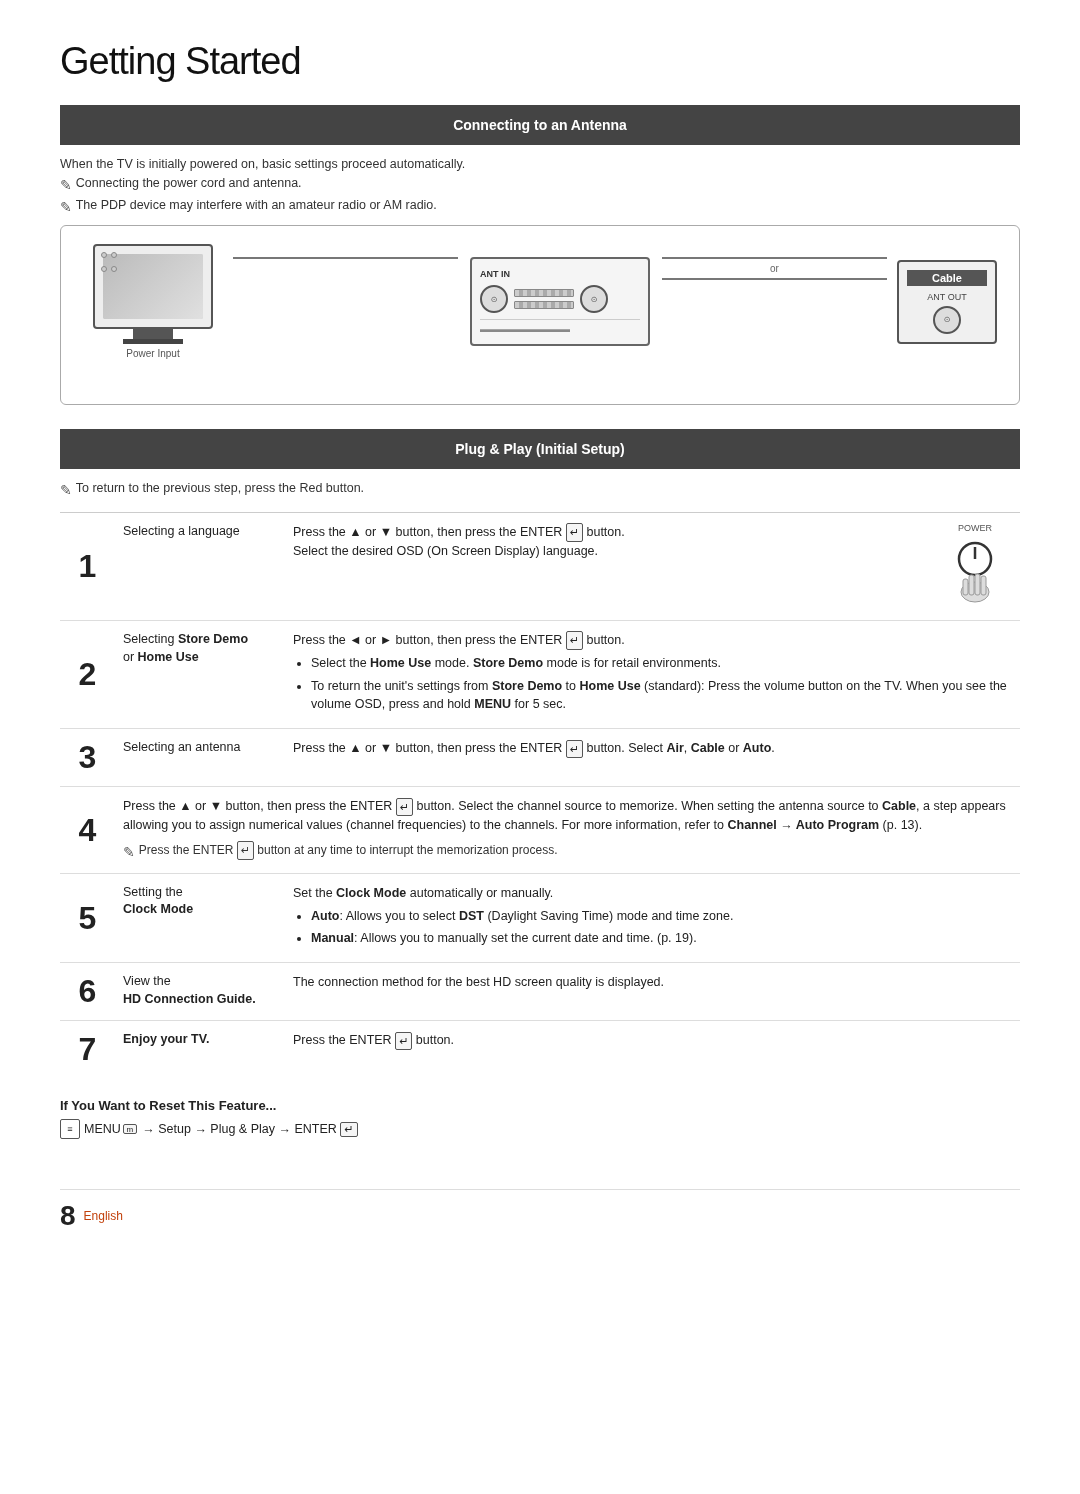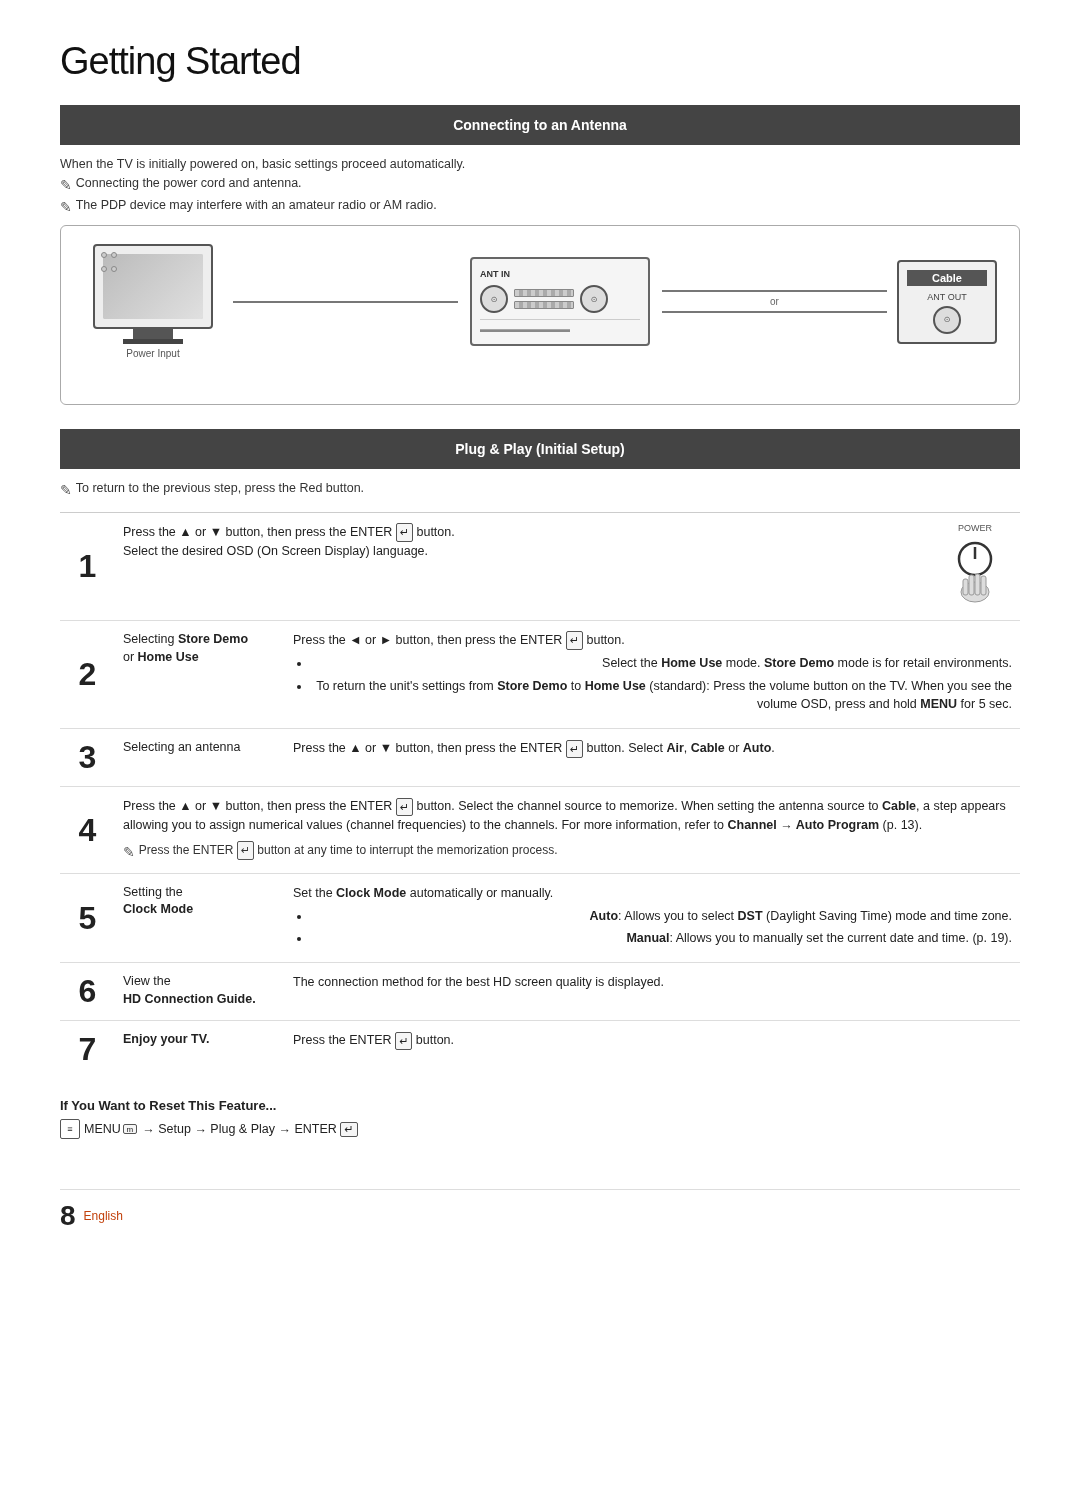--- a/index.html
+++ b/index.html
@@ -213,21 +213,20 @@
       padding: 10px 8px;
       font-size: 12.5px;
       color: #222;
       line-height: 1.5;
     }
     .step-desc b { font-weight: bold; }
     .step-desc ul {
       list-style: disc;
       margin-left: 18px;
       margin-top: 4px;
-      text-align: right;
     }
     .step-desc ul li {
       margin-bottom: 4px;
     }
     .step-note {
       display: flex;
       align-items: flex-start;
       gap: 4px;
       margin-top: 6px;
       font-size: 12px;
@@ -317,21 +316,21 @@
         <div style="position:absolute;top:6px;left:6px;width:6px;height:6px;border-radius:50%;border:1px solid #888;background:#ccc;"></div>
         <div style="position:absolute;top:6px;left:16px;width:6px;height:6px;border-radius:50%;border:1px solid #888;background:#ccc;"></div>
         <div style="position:absolute;top:20px;left:6px;width:6px;height:6px;border-radius:50%;border:1px solid #888;background:#ccc;"></div>
         <div style="position:absolute;top:20px;left:16px;width:6px;height:6px;border-radius:50%;border:1px solid #888;background:#ccc;"></div>
       </div>
       <div class="tv-stand"></div>
       <div class="tv-base"></div>
       <div class="tv-label">Power Input</div>
     </div>
 
-    <div style="flex:1;display:flex;align-items:center;gap:12px;">
+    <div style="flex:1;display:flex;gap:12px;">
       <div style="flex:1;height:2px;background:#777;"></div>
 
       <div class="back-panel">
         <div class="ant-in-label">ANT IN</div>
         <div style="display:flex;align-items:center;gap:6px;">
           <div class="port-circle">⊙</div>
           <div style="display:flex;flex-direction:column;gap:4px;">
             <div style="width:60px;height:8px;border:1px solid #888;background:repeating-linear-gradient(90deg,#ccc 0,#ccc 4px,#aaa 4px,#aaa 8px);border-radius:1px;"></div>
             <div style="width:60px;height:8px;border:1px solid #888;background:repeating-linear-gradient(90deg,#ccc 0,#ccc 4px,#aaa 4px,#aaa 8px);border-radius:1px;"></div>
           </div>
@@ -364,20 +363,21 @@
   <div class="note-line" style="margin-top:6px;margin-bottom:0;">
     <span class="note-icon">✎</span>
     <span>To return to the previous step, press the Red button.</span>
   </div>
 
   <div class="steps-wrapper">
     <div class="steps-container">
 
       <div class="step-row">
         <div class="step-num">1</div>
+        <div class="step-title">Selecting a language</div>
         <div class="step-desc">
           Press the ▲ or ▼ button, then press the ENTER <span class="enter-symbol">↵</span> button.<br>
           Select the desired OSD (On Screen Display) language.
         </div>
         <div class="power-illustration">
           <div style="text-align:center;">
             <div style="font-size:9px;color:#555;margin-bottom:4px;">POWER</div>
             <svg width="60" height="70" viewBox="0 0 60 70">
 
               <circle cx="30" cy="22" r="16" fill="none" stroke="#333" stroke-width="2.5"></circle>

